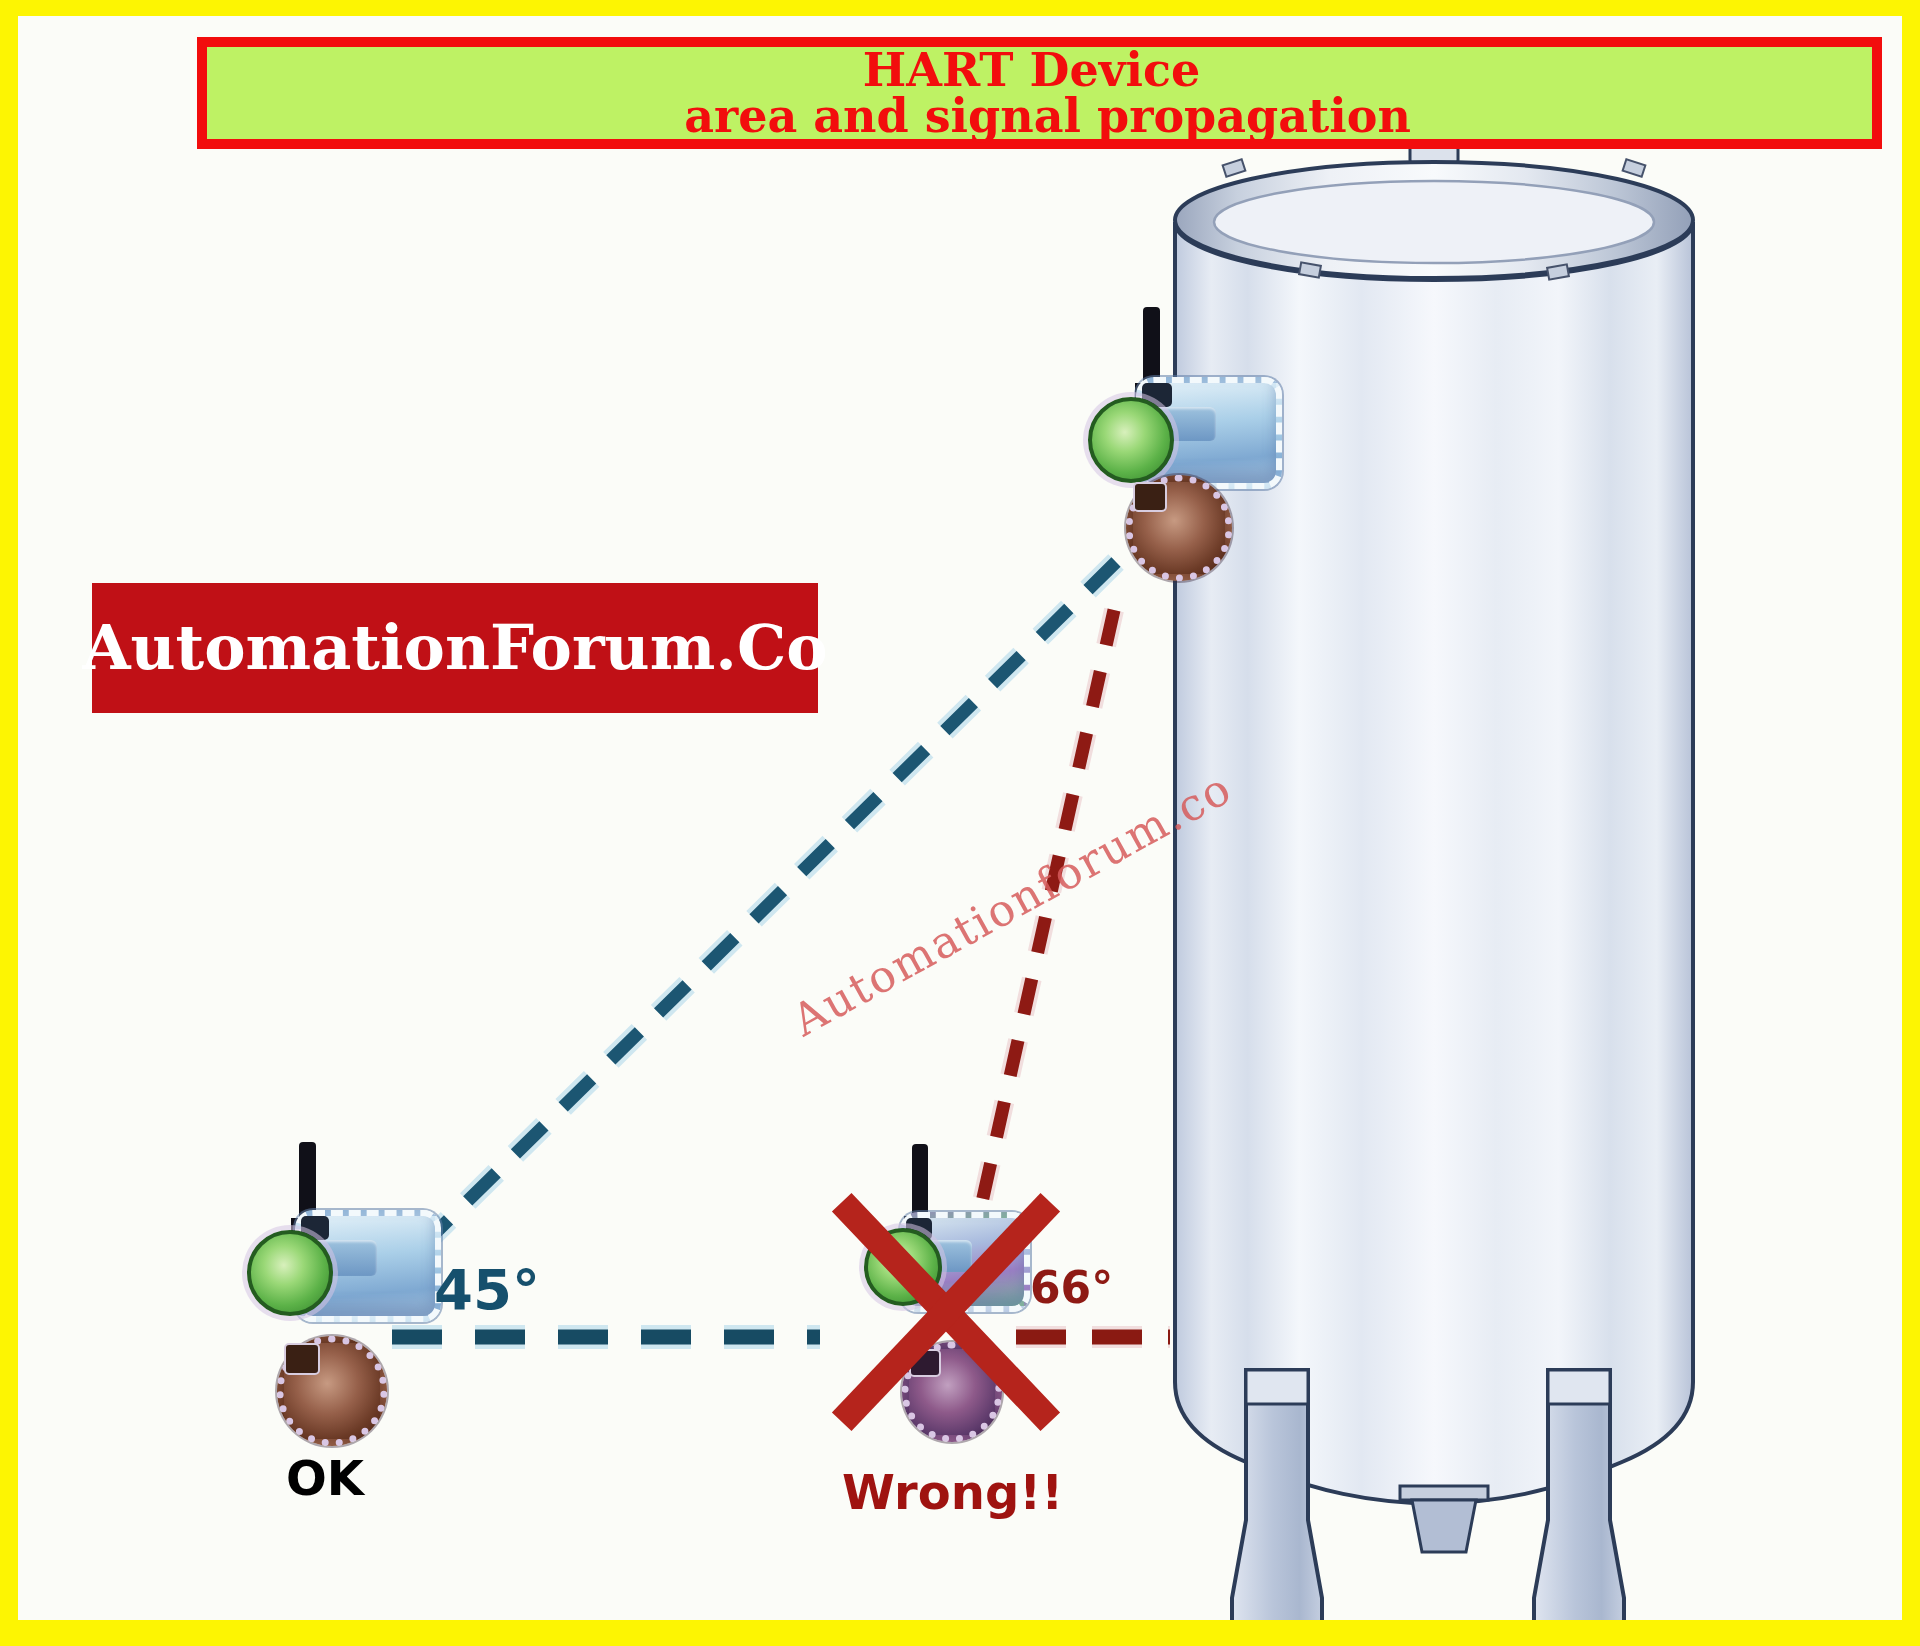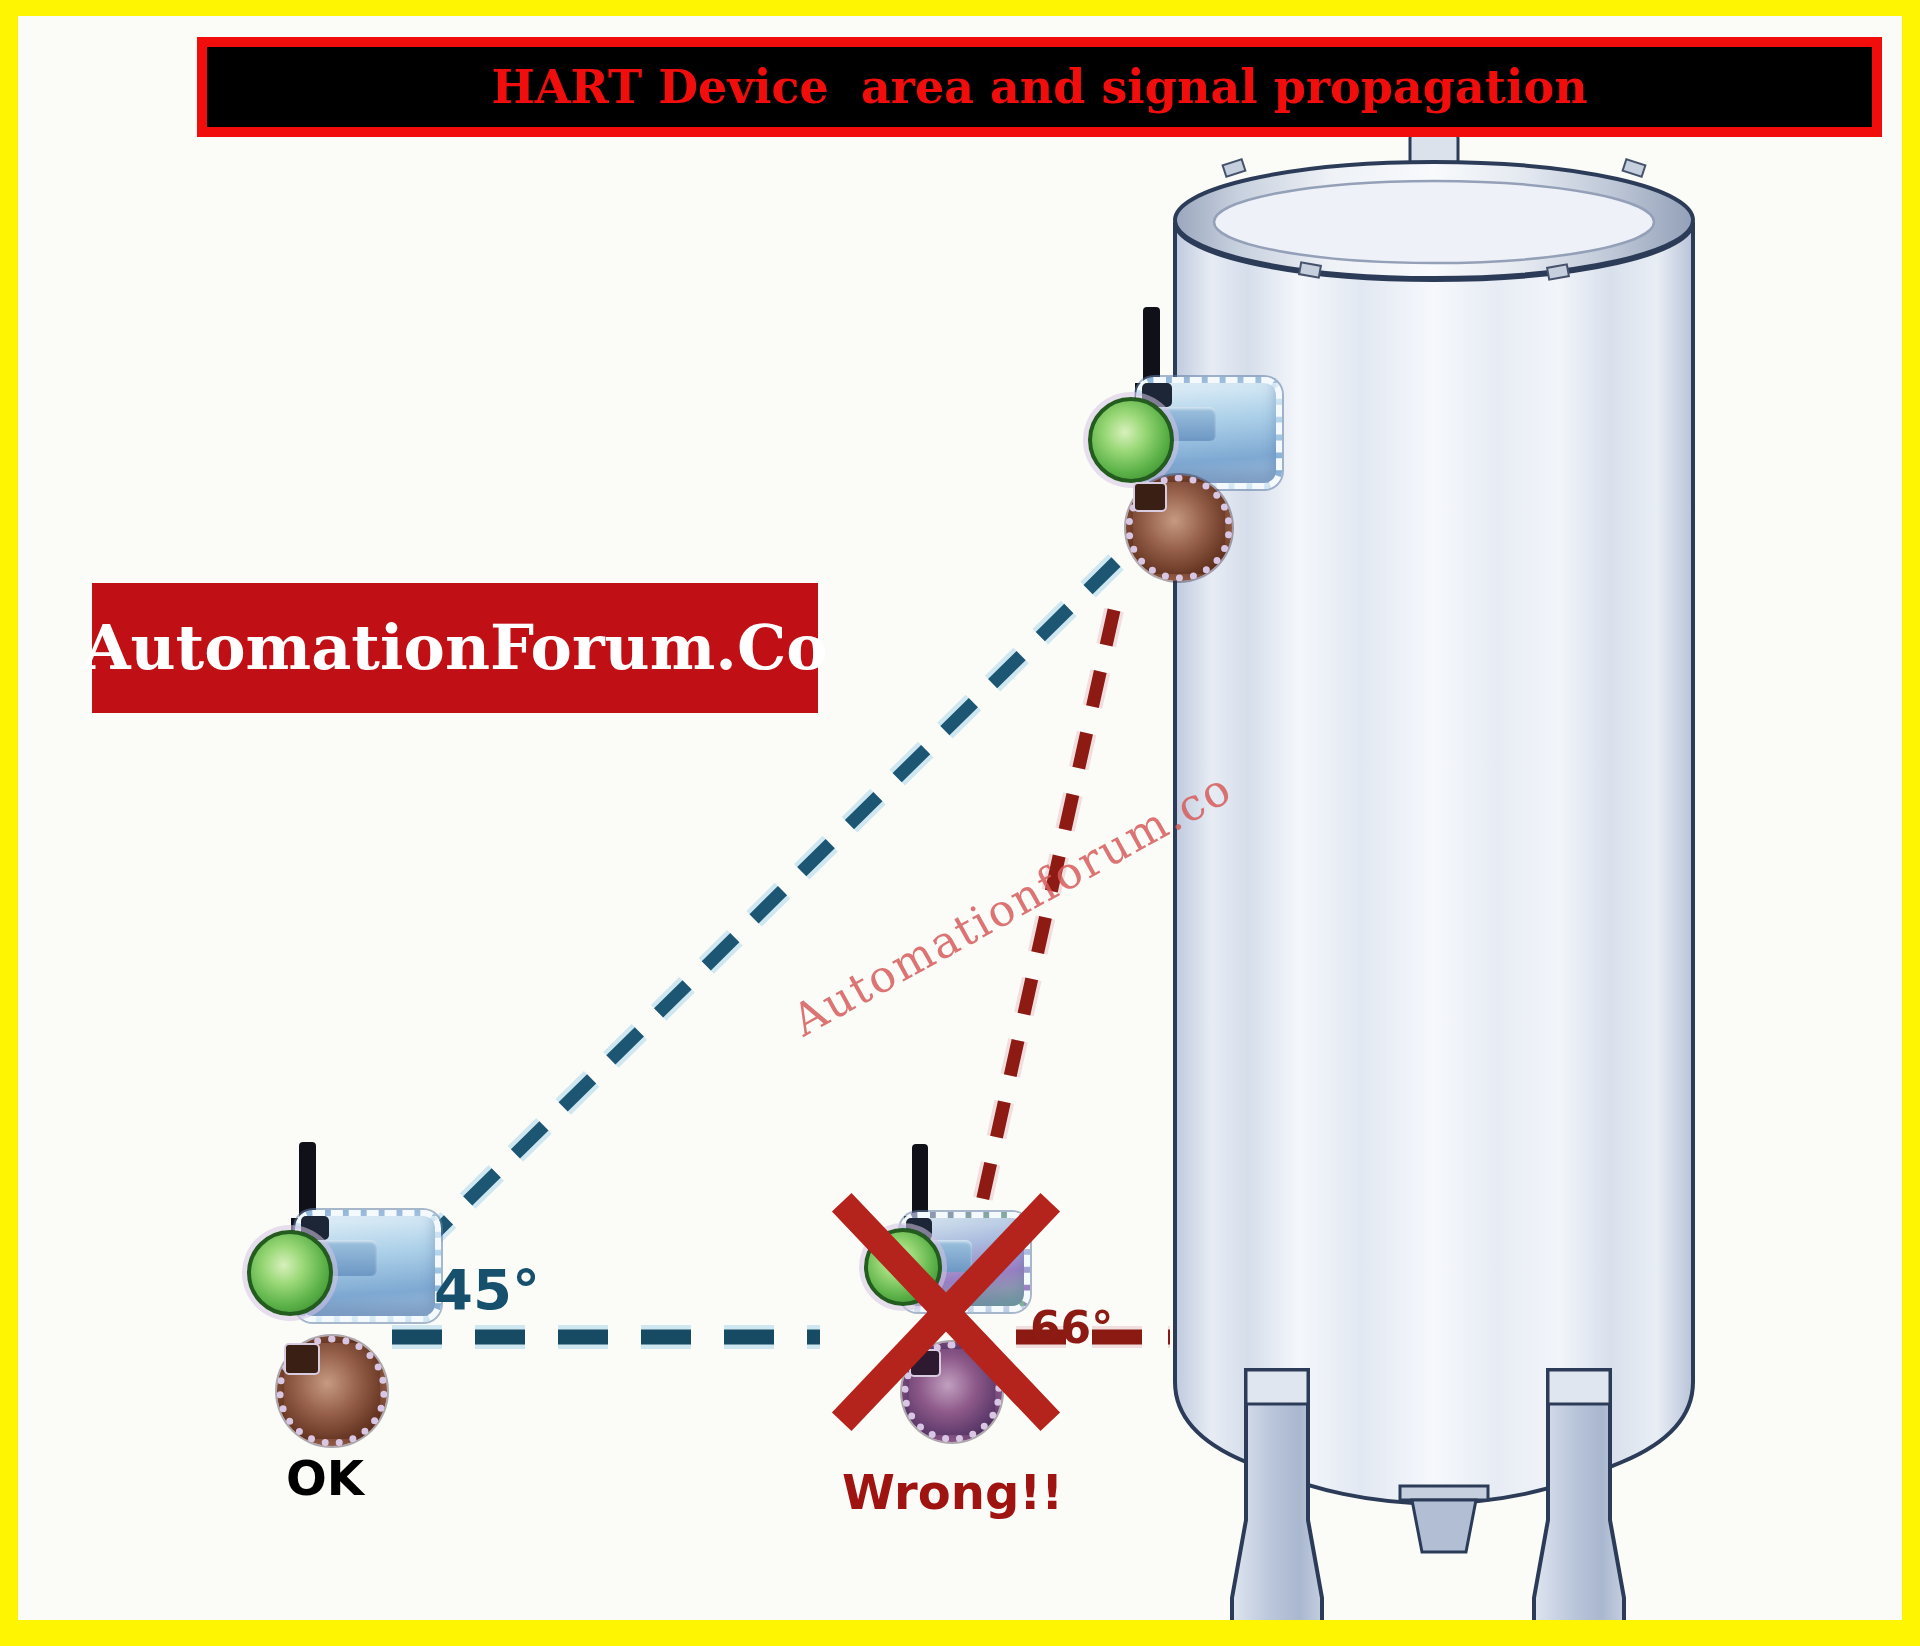--- a/index.html
+++ b/index.html
@@ -7,24 +7,24 @@
   .canvas{
     position:relative; width:1920px; height:1646px;
     background:#fbfcf8;
     border:18px solid #fdf502;
     border-top-width:16px; border-bottom-width:26px;
     overflow:hidden;
     font-family:"DejaVu Sans",sans-serif;
   }
   
   .title-box{
-    position:absolute; left:179px; top:21px; width:1685px; height:100px;
-    background:#000000; border:10px solid #f20d0d;
+    position:absolute; left:179px; top:21px; width:1685px; height:112px;
+    background:#bef264; border:10px solid #f20d0d;
     display:flex; align-items:center; justify-content:center;
-    z-index:6; white-space:pre;
+    z-index:6; white-space:pre;flex-direction:column;
   }
   .t-reg{font-family:"DejaVu Serif",serif; font-weight:bold; font-size:46px; color:#f20d0d; line-height:1;}
   .t-big{font-family:"DejaVu Serif",serif; font-weight:bold; font-size:58px; color:#f20d0d; line-height:1;}
   
   .brand-banner{
     position:absolute; left:74px; top:567px; width:726px; height:130px;
     background:#c01016; z-index:6;
     display:flex; align-items:center; justify-content:center;
   }
   .brand-banner span{
@@ -65,21 +65,21 @@
     border-radius:50%;
     background:radial-gradient(circle at 45% 42%,#c79a82 0%,#96604a 40%,#6b3a26 72%,#471f14 100%);
     border:7px dotted #d9c6e4;
     box-shadow:0 0 0 2px rgba(60,40,60,.4);
   }
   .garbled .gearbody{background:linear-gradient(170deg,#d9e8f0 0%,#a8bade 35%,#9a7fc4 65%,#7fb29a 100%);}
   .garbled .flange{background:radial-gradient(circle at 45% 42%,#c1a0c0 0%,#8e5a8a 40%,#5d3a6b 75%,#3a1f44 100%);}
   
   .lbl{position:absolute; font-weight:bold; line-height:1; z-index:5; white-space:nowrap;}
   .lbl-45{left:416px; top:1234px; font-size:56px; color:#16506d;margin-top:12px;}
-  .lbl-66{left:1012px; top:1250px; font-size:44px; color:#8e1a14;margin-top:40px;}
+  .lbl-66{left:1012px; top:1250px; font-size:44px; color:#8e1a14;}
   .lbl-ok{left:268px; top:1438px; font-size:48px; color:#000000;}
   .lbl-wrong{left:824px; top:1452px; font-size:48px; color:#9f1310;}
 </style>
 </head>
 <body>
 
 <div class="canvas">
 
   <div class="title-box">
     <span class="t-reg">HART Device </span><span class="t-reg"> area and signal propagation</span>

